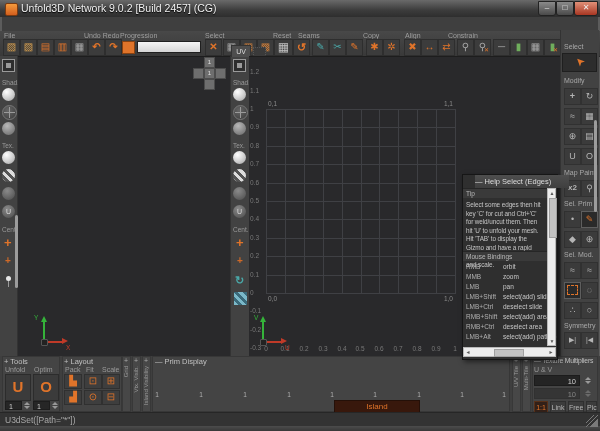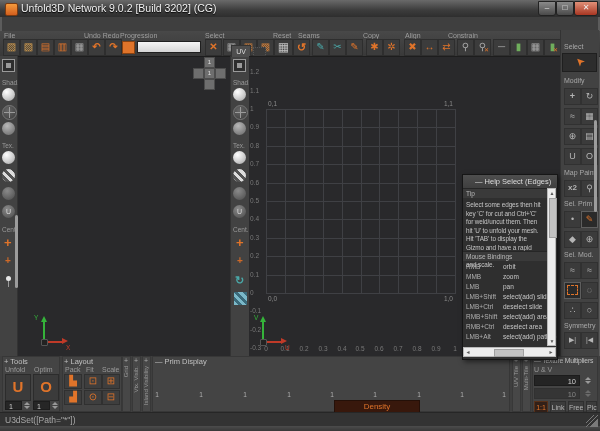--- a/index.html
+++ b/index.html
@@ -58,21 +58,21 @@
   
   .rlabel{left:564px;font-size:7px;color:#a8a8a8;white-space:nowrap;}
   .rpb{width:15px;height:15px;background:#3b3b3b;border:1px solid #313131;color:#b5b5b5;font-size:9px;line-height:14px;text-align:center;}
   .rpb.act{background:#2a2a2a;border-color:#5e5e5e;color:#e0742a;}
   .cursorbtn{left:562px;top:53px;width:33px;height:17px;background:#2d2d2d;border:1px solid #1f1f1f;color:#e0742a;font-size:11px;line-height:16px;text-align:center;}
   .cursorbtn span{display:inline-block;transform:rotate(-135deg);}
   .marq{width:9px;height:8px;border:1px dashed #e0742a;margin:2px auto 0;}
   .scrollthumb{background:#9c9c9c;border-radius:2px;}
   
   .popup{left:462px;top:174px;width:94px;height:184px;background:#2f2f2f;border:1px solid #161616;box-shadow:2px 2px 5px rgba(0,0,0,.5);z-index:20;}
-  .pophead{left:0;top:0;width:100%;height:13px;background:linear-gradient(#4e4e4e,#3f3f3f);color:#ddd;font-size:7.5px;line-height:13px;padding-left:12px;box-sizing:border-box;}
+  .pophead{left:12px;top:0;width:100%;height:13px;background:linear-gradient(#4e4e4e,#3f3f3f);color:#ddd;font-size:7.5px;line-height:13px;padding-left:0;box-sizing:border-box;}
   .popsub{left:0;width:85px;height:10px;background:#3a3a3a;color:#b8b8b8;font-size:6.5px;line-height:10px;padding-left:3px;box-sizing:border-box;border-top:1px solid #262626;}
   .tiptext{left:0;top:24px;width:85px;padding:2px 3px;box-sizing:border-box;font-size:6.4px;letter-spacing:-0.1px;line-height:8.6px;color:#c5c5c5;}
   .bkey{left:3px;font-size:6.5px;color:#b0b0b0;}
   .bact{left:40px;font-size:6.5px;color:#c8c8c8;white-space:nowrap;}
   .sbar{background:#ececec;border:1px solid #b8b8b8;box-sizing:border-box;}
   .sarrow{color:#555;font-size:5px;text-align:center;line-height:8px;width:8px;height:8px;}
   .sthumb{background:#c2c2c2;border:1px solid #a0a0a0;}
   
   .bpanel{top:356px;height:56px;background:#444;border:1px solid #373737;box-sizing:border-box;}
   .phead{font-size:7.5px;color:#c0c0c0;white-space:nowrap;}
@@ -99,21 +99,21 @@
   .grip{right:2px;top:415px;width:12px;height:12px;background:
     linear-gradient(135deg,transparent 0 5px,#7a7a7a 5px 6px,transparent 6px 8px,#7a7a7a 8px 9px,transparent 9px 11px,#7a7a7a 11px 12px);}
 </style>
 </head>
 <body>
 
 <div id="win">
 
   <div class="abs titlebar">
     <div class="abs appicon"></div>
-    <div class="abs wtitle">Unfold3D Network 9.0.2 [Build 3202] (CG)</div>
+    <div class="abs wtitle">Unfold3D Network 9.0.2 [Build 2457] (CG)</div>
     <div class="abs winbtn" style="left:538px;width:16px;">–</div>
     <div class="abs winbtn" style="left:556px;width:16px;">□</div>
     <div class="abs winbtn close" style="left:574px;width:22px;">✕</div>
   </div>
 
 
   <div class="abs toolbar"></div>
   <div class="abs tlabel" style="left:4px;">File</div>
   <div class="abs tlabel" style="left:84px;">Undo Redo</div>
   <div class="abs tlabel" style="left:120px;">Progression</div>
@@ -370,21 +370,21 @@
   <div class="abs phead" style="left:155px;top:357px;"><span>—</span> <span>Prim Display</span></div>
   <div class="abs rone" style="left:153px;">1</div>
   <div class="abs rone" style="left:197px;">1</div>
   <div class="abs rone" style="left:241px;">1</div>
   <div class="abs rone" style="left:285px;">1</div>
   <div class="abs rone" style="left:328px;">1</div>
   <div class="abs rone" style="left:371px;">1</div>
   <div class="abs rone" style="left:415px;">1</div>
   <div class="abs rone" style="left:458px;">1</div>
   <div class="abs rone" style="left:500px;">1</div>
-  <div class="abs cdbtn act" style="left:334px;width:86px;">Density</div>
+  <div class="abs cdbtn act" style="left:334px;width:86px;">Island</div>
 
   <div class="abs vstrip" style="left:512px;">
       <span class="pl">+</span>
       <span class="vl">U/V Tile</span>
     </div>
   <div class="abs vstrip" style="left:522px;">
       <span class="pl">+</span>
       <span class="vl">Multi-Tile</span>
     </div>
 

